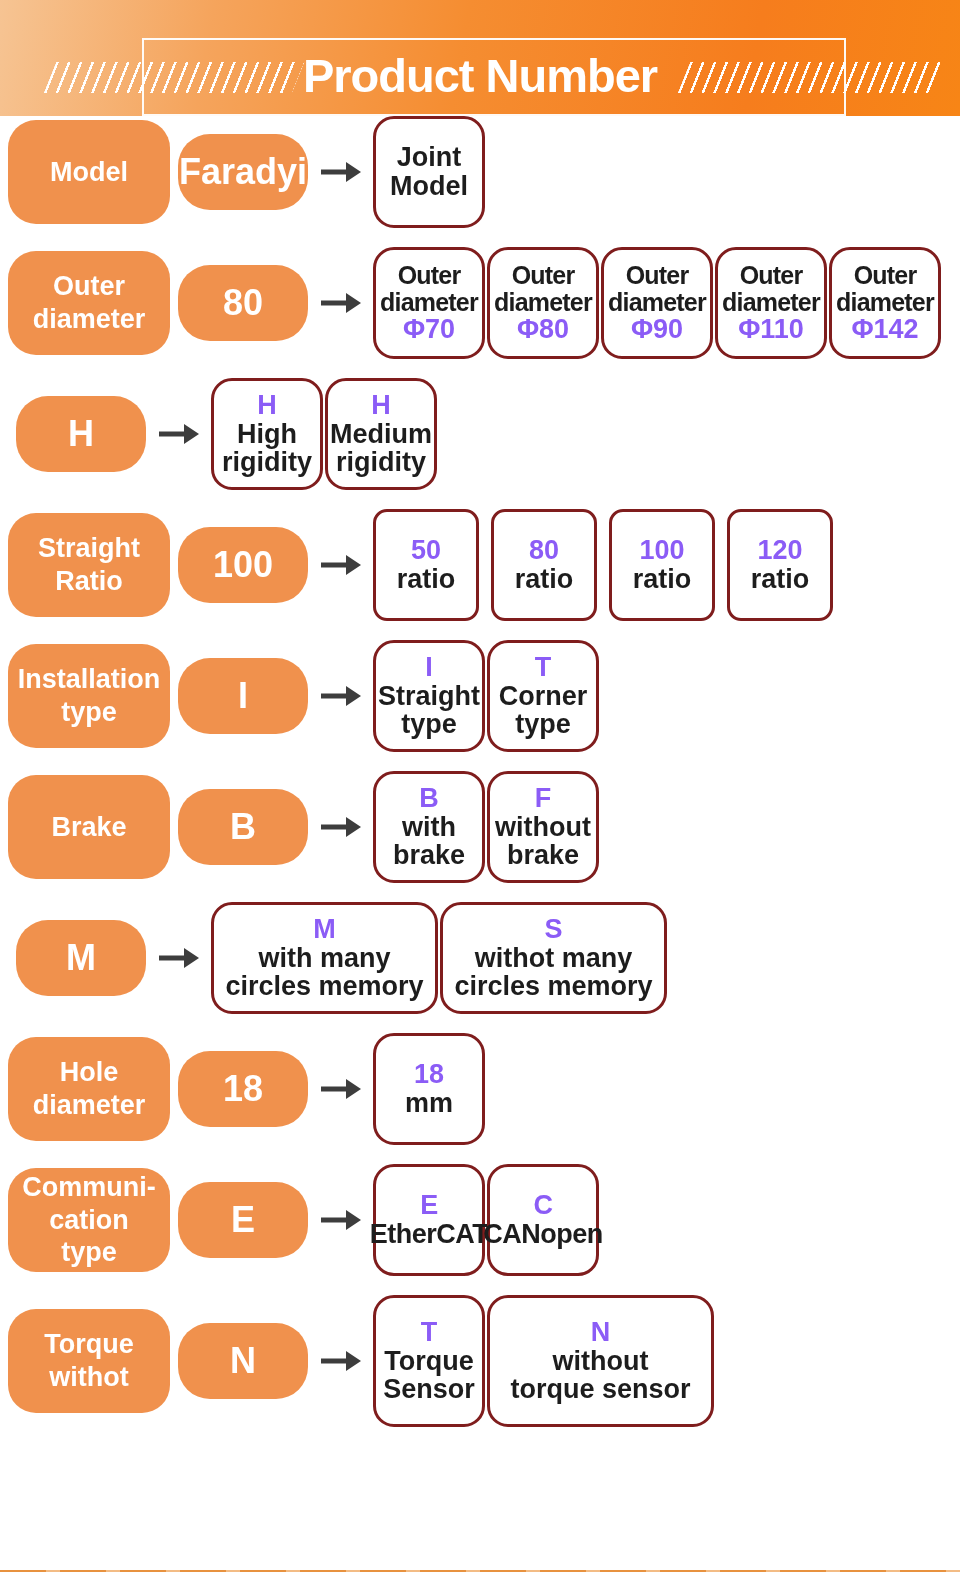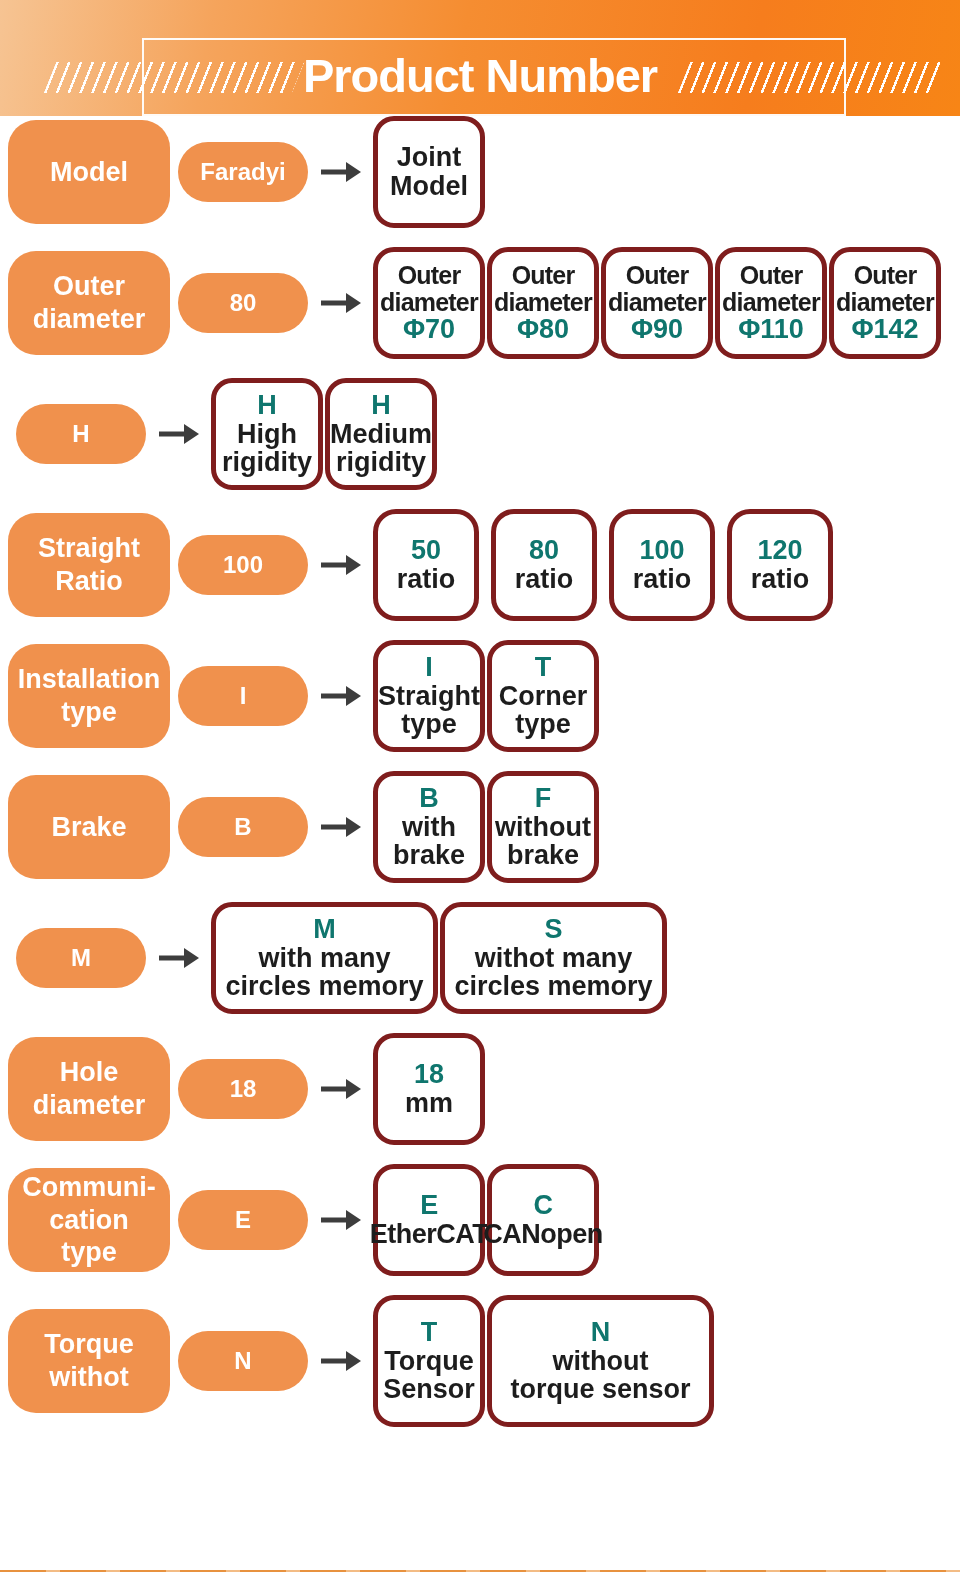--- a/index.html
+++ b/index.html
@@ -32,40 +32,40 @@
   #rows{}
   .row{
     display:flex;align-items:center;height:112px;margin:0 0 19px 8px;
   }
   .label{
     width:162px;min-height:104px;box-sizing:border-box;border-radius:28px;
     background:#f0914d;color:#ffffff;font-weight:bold;font-size:27px;line-height:1.22;
     display:flex;flex-direction:column;justify-content:center;align-items:center;text-align:center;
   }
   .pill{
-    width:130px;height:60px;margin-left:8px;border-radius:32px;background:#f0914d;
-    color:#ffffff;font-weight:bold;font-size:24px;
+    width:130px;height:76px;margin-left:8px;border-radius:32px;background:#f0914d;
+    color:#ffffff;font-weight:bold;font-size:36px;
     display:flex;align-items:center;justify-content:center;flex:none;
   }
   .arrowwrap{width:65px;display:flex;justify-content:center;align-items:center;flex:none;}
   .opts{display:flex;gap:2px;align-items:stretch;height:100%;}
   .opt{
     box-sizing:border-box;width:112px;background:#ffffff;
-    border:5px solid #7f1d1d;border-radius:21px;
+    border:3px solid #7f1d1d;border-radius:21px;
     display:flex;flex-direction:column;justify-content:center;align-items:center;
     text-align:center;font-weight:bold;font-size:27px;line-height:1.06;padding:3px 0;
   }
   .opt .l{white-space:nowrap;}
   .opt .k{color:#1d1d1d;}
-  .opt .o{color:#0f766e;}
+  .opt .o{color:#8b5cf6;}
   
   .row:nth-child(2) .opt{font-size:25px;letter-spacing:-0.8px;}
   .row:nth-child(2) .opt .o{font-size:27px;letter-spacing:0;}
   .row:nth-child(4) .opts{gap:12px;}
-  .row:nth-child(4) .opt{width:106px;border-radius:23px;}
+  .row:nth-child(4) .opt{width:106px;border-radius:14px;}
   .row:nth-child(7) .opt{width:227px;}
   .row:nth-child(9) .opt{letter-spacing:-0.5px;}
   .row:nth-child(10){height:132px;margin-bottom:0;}
   .row:nth-child(10) .opt:nth-child(2){width:227px;}
   
   .bottom-line{
     position:absolute;left:0;right:0;top:1570px;height:2px;
     background:repeating-linear-gradient(90deg,#e8923f 0 46px,#f3bc85 46px 60px);
   }
 </style>

